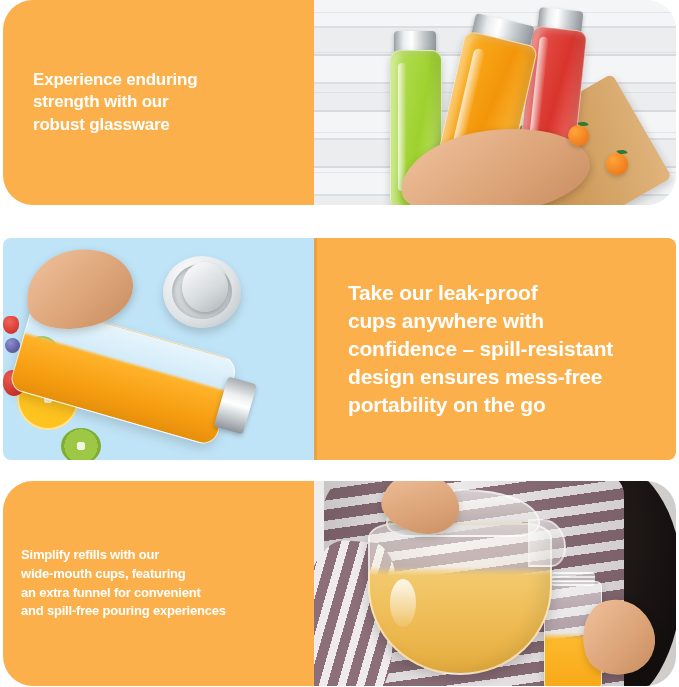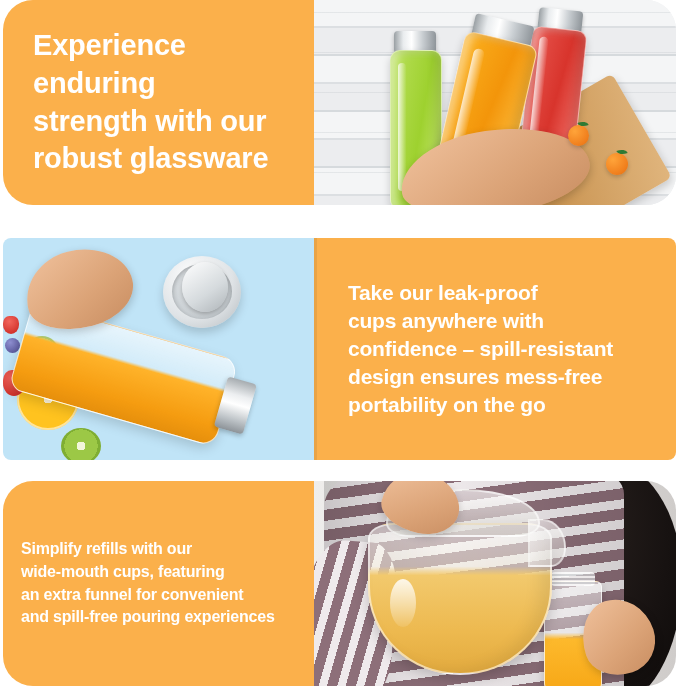--- a/index.html
+++ b/index.html
@@ -50,21 +50,21 @@
 
   .panel-photo {
     flex: 1 1 auto;
     position: relative;
     overflow: hidden;
   }
 
   
   #panel-1 { left: 3px; top: 0px; width: 673px; height: 205px; }
   #panel-1 .panel-text { width: 311px; height: 100%; padding: 0 26px 0 30px; }
-  #panel-1 .panel-text p { font-size: 29px; line-height: 1.31; }
+  #panel-1 .panel-text p { font-size: 17px; line-height: 1.31; }
 
   
   .wood {
     position: absolute; inset: 0;
     background:
       repeating-linear-gradient( to bottom,
         #f4f5f6 0px, #f4f5f6 26px,
         #dcdfe2 26px, #dcdfe2 28px,
         #ecedef 28px, #ecedef 54px,
         #d6dadd 54px, #d6dadd 56px ),
@@ -210,21 +210,21 @@
     width: 30px; height: 52px;
     border-radius: 4px;
     background: linear-gradient(to bottom, #a6acb0, #eceef0 30%, #ffffff 48%, #bcc2c6 78%, #8d9398);
     box-shadow: 0 2px 5px rgba(0,0,0,0.25);
   }
   #p2-hand { left: 22px; top: 12px; width: 108px; height: 78px; transform: rotate(-14deg); }
 
   
   #panel-3 { left: 3px; top: 481px; width: 673px; height: 205px; }
   #panel-3 .panel-text { width: 311px; height: 100%; padding: 0 14px 0 18px; }
-  #panel-3 .panel-text p { font-size: 16px; line-height: 1.43; }
+  #panel-3 .panel-text p { font-size: 13px; line-height: 1.43; }
 
   .kitchenbg {
     position:absolute; inset:0;
     background: linear-gradient(to right, #efeeec 0%, #e6e4e2 22%, #dcd9d7 60%, #cfccca 100%);
   }
   #p3-hair {
     position:absolute; right: -6px; top: -22px;
     width: 190px; height: 250px;
     background: radial-gradient(ellipse at 40% 30%, #2b2320, #171211 62%, #0c0908 100%);
     border-radius: 48% 42% 40% 55% / 44% 48% 52% 56%;

